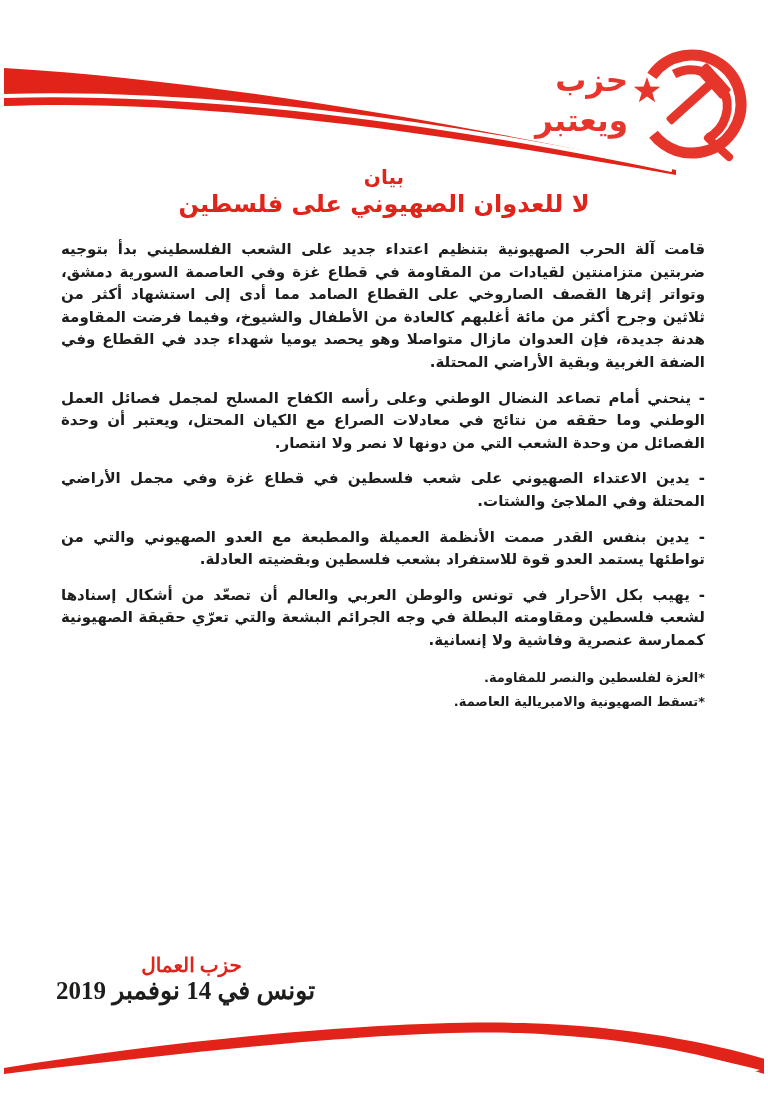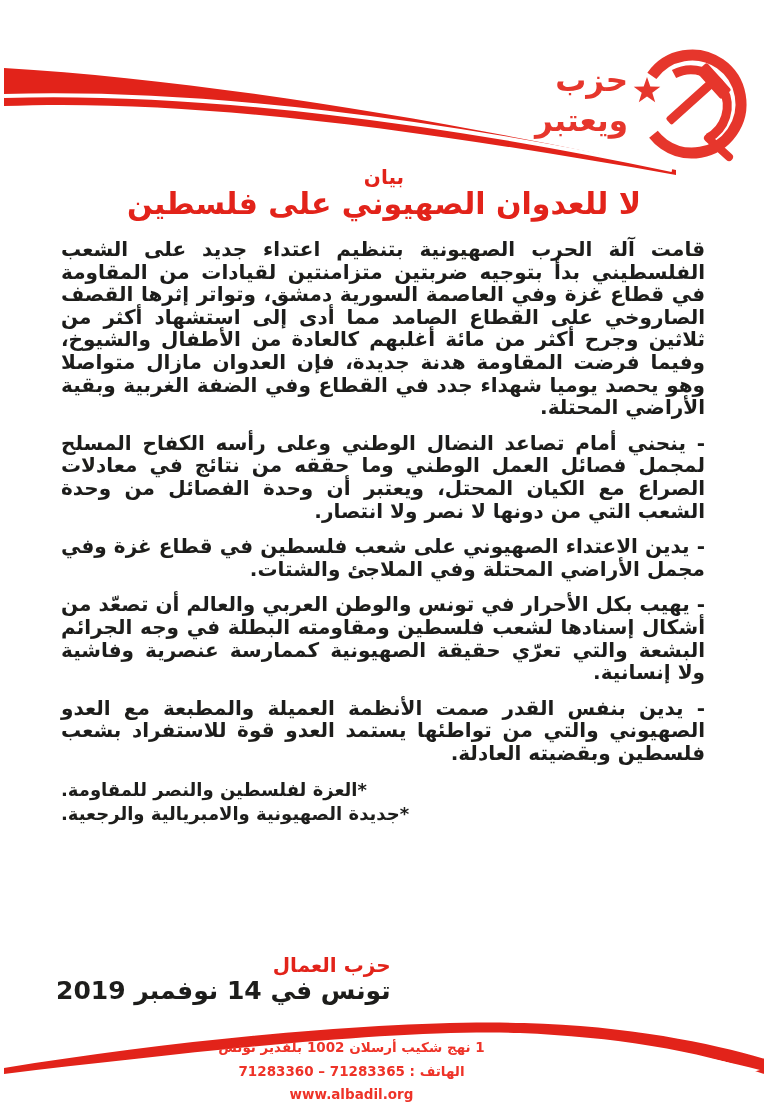--- a/index.html
+++ b/index.html
@@ -13,29 +13,29 @@
   svg .logo-stroke{stroke:var(--logo-red,#e6362c);fill:none;}
   .swoosh-top{position:absolute;top:42px;left:0;}
   .swoosh-bottom{position:absolute;top:995px;left:0;}
   .logo{position:absolute;top:26px;right:14px;display:flex;align-items:flex-start;}
   .logo-text{
     margin-top:18px;margin-right:2px;text-align:right;direction:rtl;
     color:var(--logo-red,#e6362c);font-size:31px;line-height:40px;
   }
   .titles{position:absolute;top:148px;left:0;right:0;text-align:center;color:var(--accent-red,#e2231a);direction:rtl;}
   .doc-title{font-size:20px;line-height:26px;}
-  .doc-subtitle{font-size:30px;line-height:28px;}
+  .doc-subtitle{font-size:24px;line-height:28px;}
   .content{
     position:absolute;top:222px;right:59px;left:57px;direction:rtl;
     text-align:justify;
   }
-  .content p{margin:0 0 13px 0;font-size:20px;line-height:22.6px;}
+  .content p{margin:0 0 13px 0;font-size:15px;line-height:22.6px;}
   .lead-red{color:var(--accent-red,#e2231a);}
-  .slogans{margin-top:14px;text-align:left;font-size:18px;line-height:24px;}
-  .signature{position:absolute;top:936px;left:52px;direction:rtl;text-align:right;}
+  .slogans{margin-top:14px;text-align:right;font-size:13px;line-height:24px;}
+  .signature{position:absolute;top:936px;left:52px;direction:rtl;text-align:center;font-family:Liberation Serif, serif;}
   .sig-party{color:var(--accent-red,#e2231a);font-size:20px;line-height:26px;padding-left:12px;}
   .sig-date{font-size:25px;line-height:26px;}
   .footer-text{
     position:absolute;top:1020px;left:185px;width:325px;text-align:center;
     color:var(--footer-red,#ee3328);font-size:13.5px;line-height:23.5px;direction:rtl;
   }
   .footer-web{direction:ltr;}
 </style>
 </head>
 <body>
@@ -66,37 +66,32 @@
 
   <div class="titles">
     <div class="doc-title">بيان</div>
     <div class="doc-subtitle">لا للعدوان الصهيوني على فلسطين</div>
   </div>
 
   <div class="content">
     <p>قامت آلة الحرب الصهيونية بتنظيم اعتداء جديد على الشعب الفلسطيني بدأ بتوجيه ضربتين متزامنتين لقيادات من المقاومة في قطاع غزة وفي العاصمة السورية دمشق، وتواتر إثرها القصف الصاروخي على القطاع الصامد مما أدى إلى استشهاد أكثر من ثلاثين وجرح أكثر من مائة أغلبهم كالعادة من الأطفال والشيوخ، وفيما فرضت المقاومة هدنة جديدة، فإن العدوان مازال متواصلا وهو يحصد يوميا شهداء جدد في القطاع وفي الضفة الغربية وبقية الأراضي المحتلة.</p>
     <p>- ينحني أمام تصاعد النضال الوطني وعلى رأسه الكفاح المسلح لمجمل فصائل العمل الوطني وما حققه من نتائج في معادلات الصراع مع الكيان المحتل، ويعتبر أن وحدة الفصائل من وحدة الشعب التي من دونها لا نصر ولا انتصار.</p>
     <p>- يدين الاعتداء الصهيوني على شعب فلسطين في قطاع غزة وفي مجمل الأراضي المحتلة وفي الملاجئ والشتات.</p>
+    <p>- يدين بنفس القدر صمت الأنظمة العميلة والمطبعة مع العدو الصهيوني والتي من تواطئها يستمد العدو قوة للاستفراد بشعب فلسطين وبقضيته العادلة.</p>
     <p>- يهيب بكل الأحرار في تونس والوطن العربي والعالم أن تصعّد من أشكال إسنادها لشعب فلسطين ومقاومته البطلة في وجه الجرائم البشعة والتي تعرّي حقيقة الصهيونية كممارسة عنصرية وفاشية ولا إنسانية.</p>
-    <p>- يدين بنفس القدر صمت الأنظمة العميلة والمطبعة مع العدو الصهيوني والتي من تواطئها يستمد العدو قوة للاستفراد بشعب فلسطين وبقضيته العادلة.</p>
     <div class="slogans">
       <div>*العزة لفلسطين والنصر للمقاومة.</div>
-      <div>*جديدة الصهيونية والامبريالية والرجعية.</div>
+      <div>*تسقط الصهيونية والامبريالية العاصمة.</div>
     </div>
   </div>
 
   <div class="signature">
     <div class="sig-party">حزب العمال</div>
     <div class="sig-date">تونس في 14 نوفمبر 2019</div>
   </div>
 
   <svg class="swoosh-bottom" width="768" height="100" viewBox="0 0 768 100" aria-hidden="true">
     <path class="red-fill" d="M0,57 C180,28 390,8 520,12 C630,15 715,34 768,50 L768,66 C700,40 612,26 516,22 C392,18 195,40 0,63 Z"></path>
     <path d="M500,22 C610,30 700,44 756,59 L749,61 C688,49 600,36 500,28 Z" fill="#ffffff"></path>
   </svg>
 
-  <div class="footer-text">
-    <div>1 نهج شكيب أرسلان 1002 بلفدير تونس</div>
-    <div>الهاتف : 71283365 – 71283360</div>
-    <div class="footer-web">www.albadil.org</div>
-  </div>
 
 </div>
 
 </body></html>

